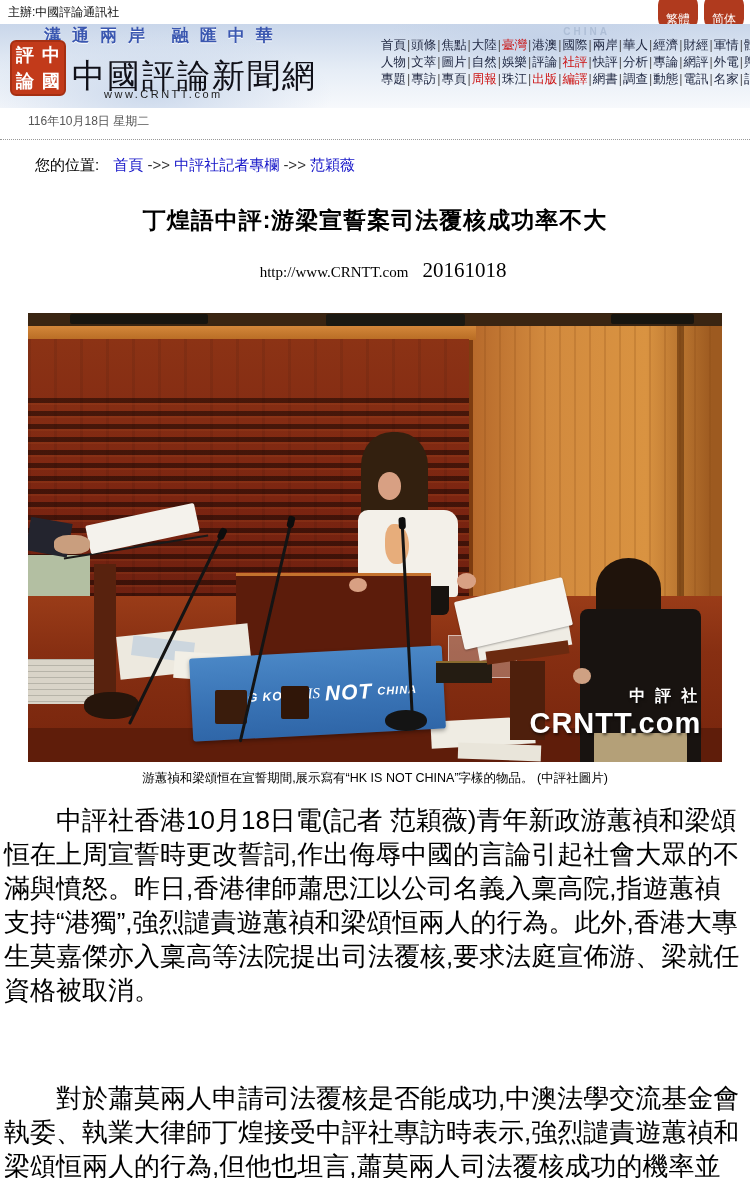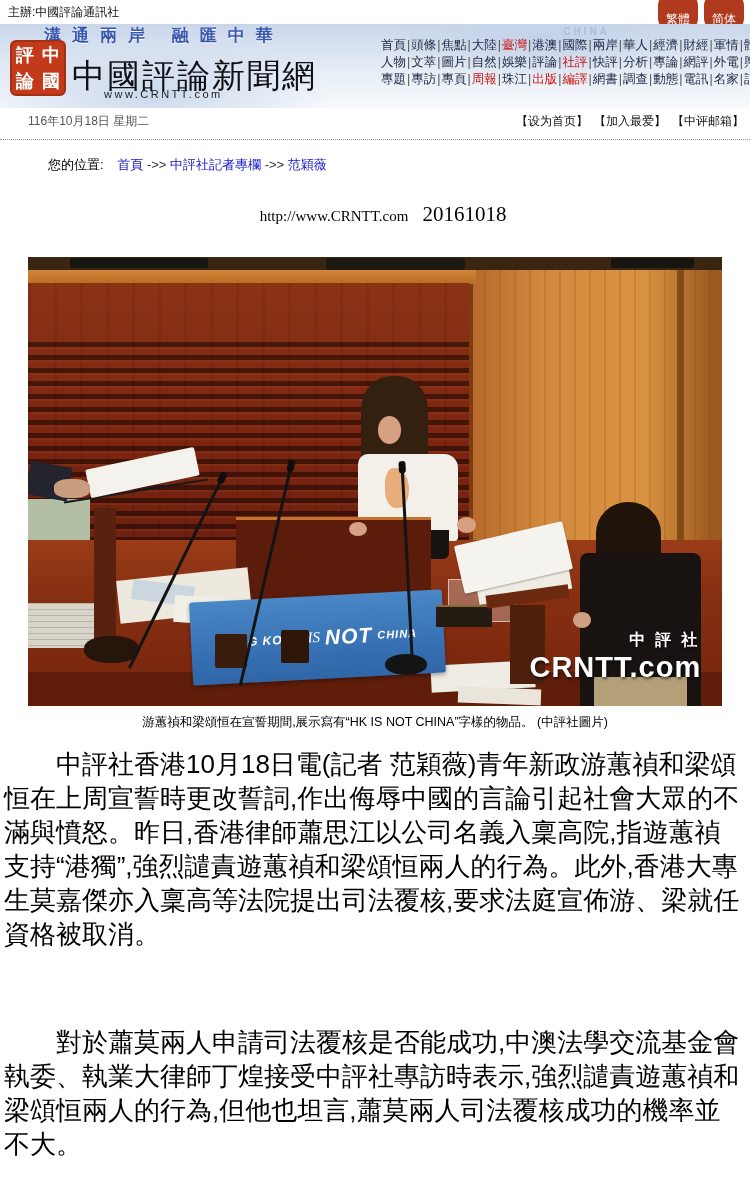--- a/index.html
+++ b/index.html
@@ -42,21 +42,21 @@
   .nav-link.hot{color:#cc1111;}
   .nav-sep{color:#555;padding:0 1px;}
 
   
   .datebar{display:flex;justify-content:space-between;align-items:center;
     padding:5px 6px 9px 8px;font-size:12px;border-bottom:1px dotted #999;}
   .date{color:#555;margin-left:20px;}
   .quicklinks{display:flex;gap:6px;color:#111;}
 
   
-  .breadcrumb{padding:16px 8px 6px 48px;font-size:13px;color:#000;}
+  .breadcrumb{padding:16px 8px 6px 35px;font-size:15px;color:#000;}
   .bc-label{margin-right:10px;}
   .bc-link{color:#1515c8;}
   .bc-sep{color:#333;}
 
   
   .article-title{text-align:center;font-size:23px;font-weight:700;color:#000;
     margin:24px 0 0;letter-spacing:1px;}
   .urlline{text-align:center;margin-top:22px;font-family:"Liberation Serif","DejaVu Serif",serif;margin-left:16px;}
   .src{font-size:15px;}
   .datecode{font-size:21px;margin-left:10px;}
@@ -193,37 +193,33 @@
     <a class="site-url">www.CRNTT.com</a>
     <nav class="topnav">
       <div class="nav-row"><a class="nav-link">首頁</a><span class="nav-sep">|</span><a class="nav-link">頭條</a><span class="nav-sep">|</span><a class="nav-link">焦點</a><span class="nav-sep">|</span><a class="nav-link">大陸</a><span class="nav-sep">|</span><a class="nav-link hot">臺灣</a><span class="nav-sep">|</span><a class="nav-link">港澳</a><span class="nav-sep">|</span><a class="nav-link">國際</a><span class="nav-sep">|</span><a class="nav-link">兩岸</a><span class="nav-sep">|</span><a class="nav-link">華人</a><span class="nav-sep">|</span><a class="nav-link">經濟</a><span class="nav-sep">|</span><a class="nav-link">財經</a><span class="nav-sep">|</span><a class="nav-link">軍情</a><span class="nav-sep">|</span><a class="nav-link">體育</a></div>
       <div class="nav-row"><a class="nav-link">人物</a><span class="nav-sep">|</span><a class="nav-link">文萃</a><span class="nav-sep">|</span><a class="nav-link">圖片</a><span class="nav-sep">|</span><a class="nav-link">自然</a><span class="nav-sep">|</span><a class="nav-link">娛樂</a><span class="nav-sep">|</span><a class="nav-link">評論</a><span class="nav-sep">|</span><a class="nav-link hot">社評</a><span class="nav-sep">|</span><a class="nav-link">快評</a><span class="nav-sep">|</span><a class="nav-link">分析</a><span class="nav-sep">|</span><a class="nav-link">專論</a><span class="nav-sep">|</span><a class="nav-link">網評</a><span class="nav-sep">|</span><a class="nav-link">外電</a><span class="nav-sep">|</span><a class="nav-link">輿論</a></div>
       <div class="nav-row"><a class="nav-link">專題</a><span class="nav-sep">|</span><a class="nav-link">專訪</a><span class="nav-sep">|</span><a class="nav-link">專頁</a><span class="nav-sep">|</span><a class="nav-link hot">周報</a><span class="nav-sep">|</span><a class="nav-link">珠江</a><span class="nav-sep">|</span><a class="nav-link hot">出版</a><span class="nav-sep">|</span><a class="nav-link hot">編譯</a><span class="nav-sep">|</span><a class="nav-link">網書</a><span class="nav-sep">|</span><a class="nav-link">調查</a><span class="nav-sep">|</span><a class="nav-link">動態</a><span class="nav-sep">|</span><a class="nav-link">電訊</a><span class="nav-sep">|</span><a class="nav-link">名家</a><span class="nav-sep">|</span><a class="nav-link">記者</a></div>
     </nav>
   </div>
 
   <div class="datebar">
     <span class="date">116年10月18日 星期二</span>
-    <span class="quicklinks">
-      <a>【设为首页】</a>
-      <a>【加入最爱】</a>
-      <a>【中评邮箱】</a>
-    </span>
   </div>
 
   <div class="breadcrumb">
     <span class="bc-label">您的位置:</span>
     <a class="bc-link">首頁</a>
     <span class="bc-sep"> -&gt;&gt; </span>
     <a class="bc-link">中評社記者專欄</a>
     <span class="bc-sep"> -&gt;&gt; </span>
     <a class="bc-link">范穎薇</a>
   </div>
 
   <main>
+    <h1 class="article-title">丁煌語中評:游梁宣誓案司法覆核成功率不大</h1>
 
     <div class="urlline">
       <span class="src">http://www.CRNTT.com</span>
       <span class="datecode">20161018</span>
     </div>
 
     <figure class="photo-figure">
       <div class="photo">
         <div class="ph ph-right-panel"></div>
         <div class="ph ph-right-seam"></div>

